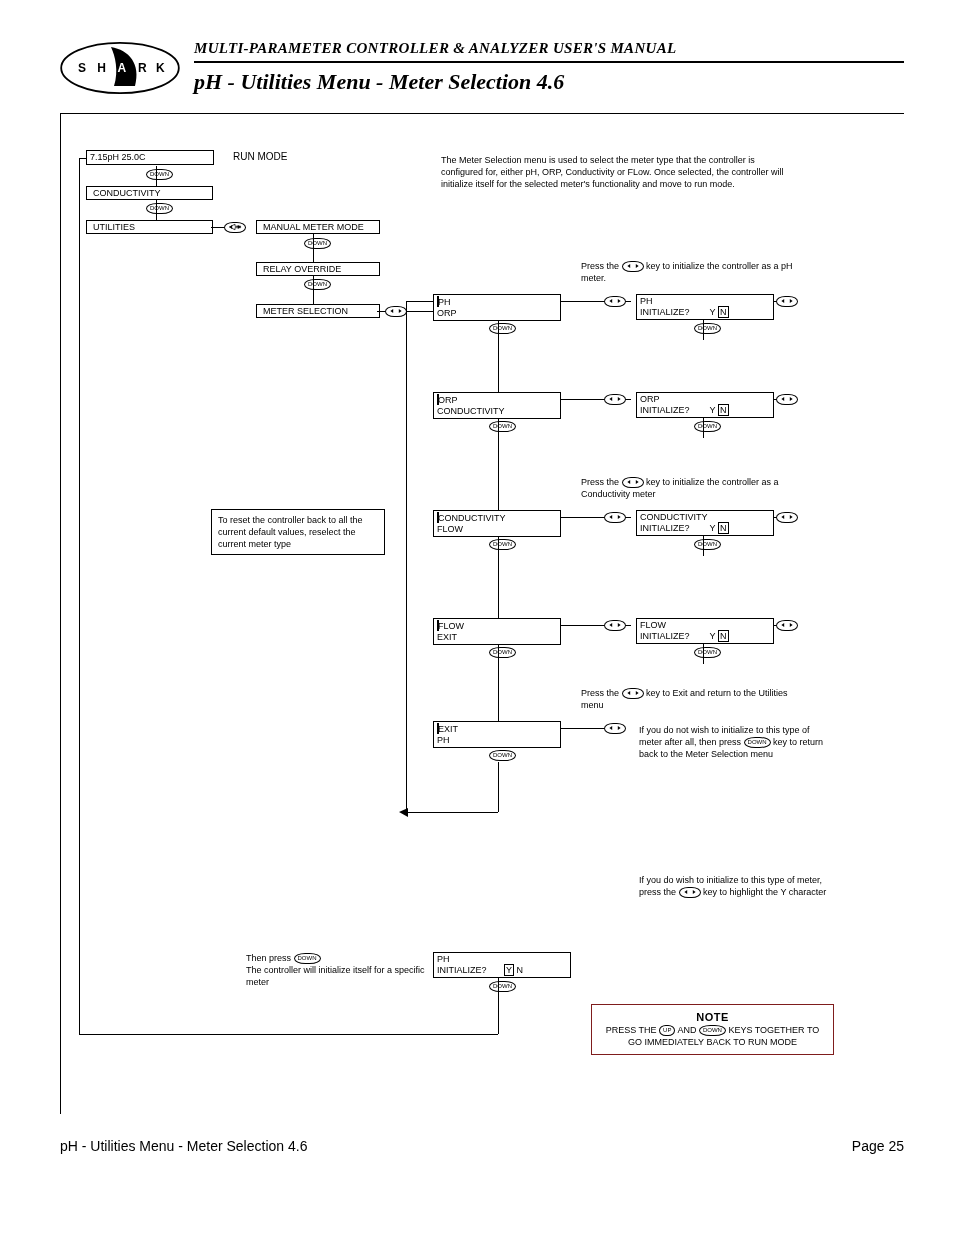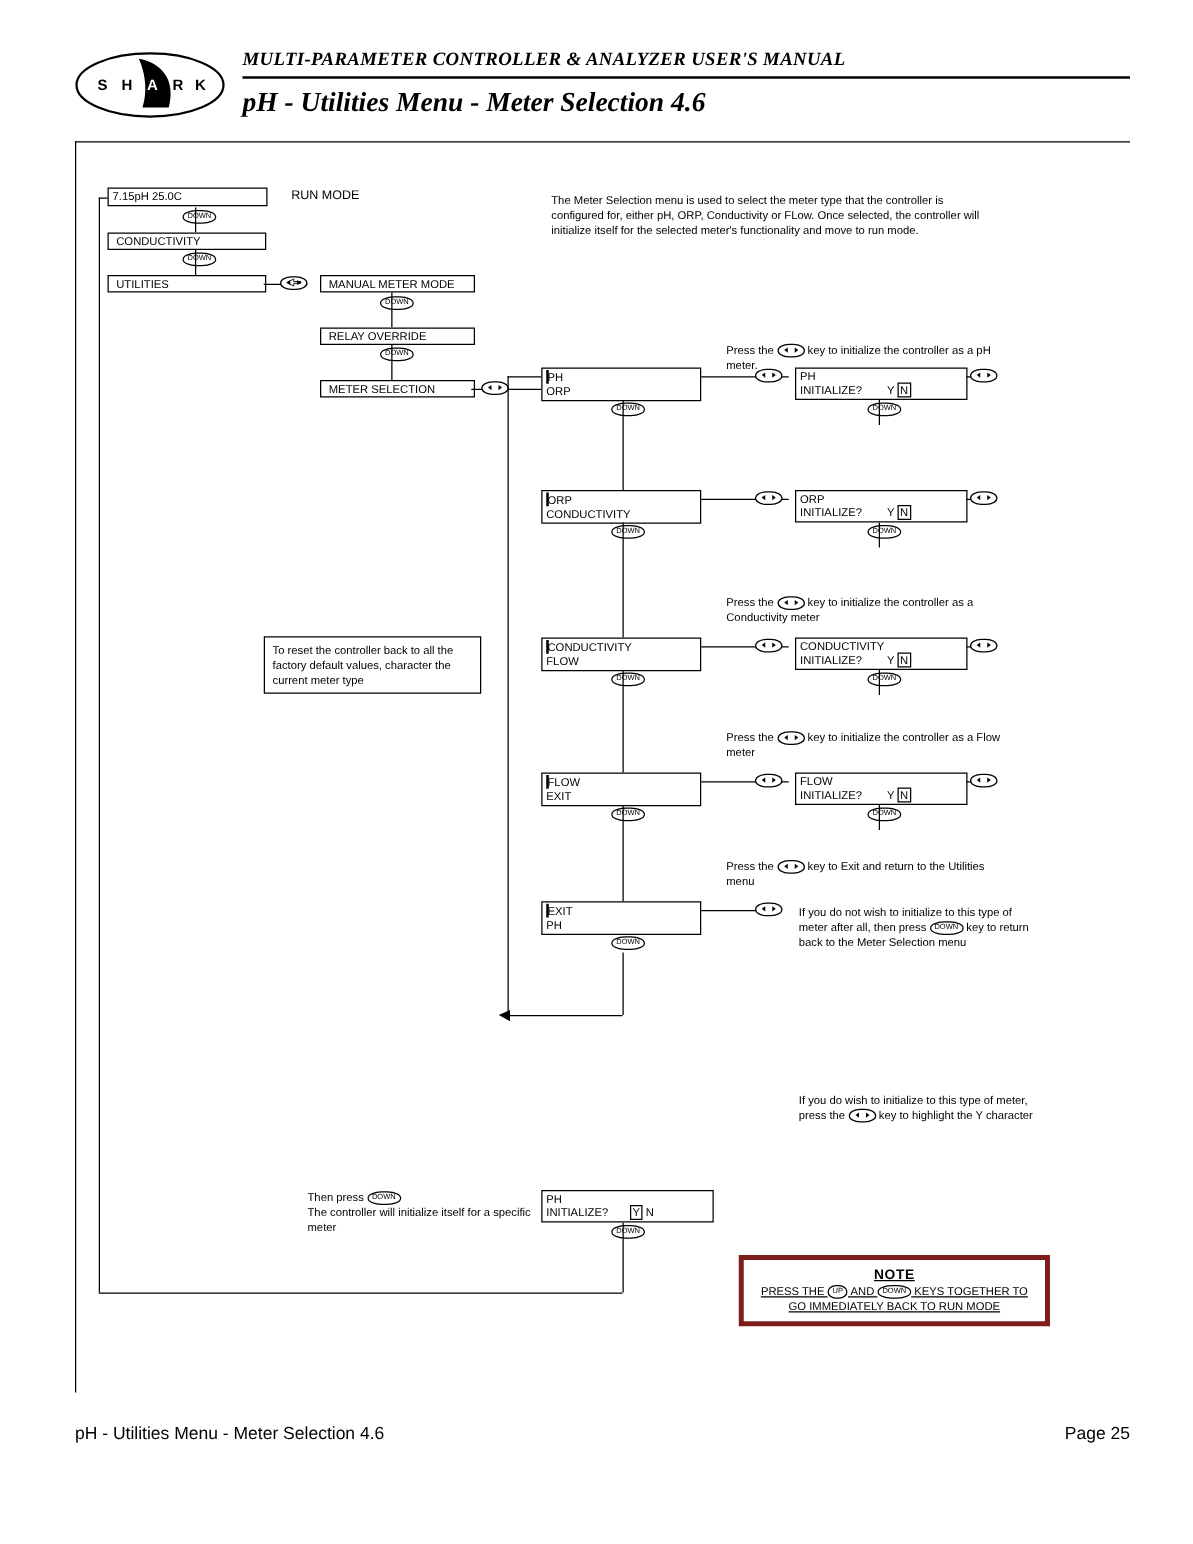--- a/index.html
+++ b/index.html
@@ -24,21 +24,21 @@
   .lcd .line2 { display:block; }
   .cursor { border:1px solid #000; display:inline-block; height:9px; vertical-align:text-bottom; width:0; margin-right:-1px; }
   .box-label { border:1px solid #000; font-size:9px; padding:1px 6px; background:#fff; position:absolute; white-space:nowrap; }
   .run-mode { font-size:10px; position:absolute; }
   .key-down, .key-up, .key-enter { display:inline-block; border:1px solid #000; border-radius:50%/60%; font-size:6px; padding:0 3px; line-height:9px; height:9px; background:#fff; vertical-align:middle; font-family:Arial; }
   .key-enter svg { width:14px; height:8px; }
   .key-pos { position:absolute; }
   .para { position:absolute; font-size:9px; line-height:12px; max-width:350px; }
   .note-para { font-size:9px; line-height:12px; }
   .reset-box { position:absolute; border:1px solid #000; padding:4px 6px; font-size:9px; line-height:12px; width:160px; }
-  .note-box { position:absolute; border:4px solid #7f1d1d; padding:6px 8px; font-size:10px; line-height:13px; width:225px; text-align:center;text-decoration:underline; }
+  .note-box { position:absolute; border:1px solid #7f1d1d; padding:6px 8px; font-size:10px; line-height:13px; width:225px; text-align:center; }
   .note-box .note-title { font-weight:bold; letter-spacing:0.5px; font-size:11px; }
   .hline { position:absolute; border-top:1px solid #000; height:0; }
   .vline { position:absolute; border-left:1px solid #000; width:0; }
   .arrow-head { position:absolute; }
   .footer { display:flex; justify-content:space-between; margin-top:24px; font-size:14px; }
 </style>
 </head>
 <body>
 
 <div class="header-row">
@@ -89,23 +89,23 @@
   <span class="key-pos" style="left:243px; top:164px"><span class="key-down">DOWN</span></span>
   <div class="vline" style="left:252px; top:162px; height:28px"></div>
 
   <div class="box-label" style="left:195px; top:190px; width:110px">METER SELECTION</div>
   <div class="hline" style="left:316px; top:197px; width:56px"></div>
   <span class="key-pos" style="left:324px; top:191px"><span class="key-enter"><svg viewBox="0 0 20 10">
           <polygon points="2,5 6,2 6,8"></polygon>
           <polygon points="18,5 14,2 14,8"></polygon>
         </svg></span></span>
 
-  <div class="reset-box" style="left:150px; top:395px">To reset the controller back to all the factory default values, character the current meter type</div>
-
-  <div class="para" style="left:520px; top:160px; width:230px">Press the <span class="key-enter"><svg viewBox="0 0 20 10" width="14">
+  <div class="reset-box" style="left:150px; top:395px">To reset the controller back to all the current default values, reselect the current meter type</div>
+
+  <div class="para" style="left:520px; top:146px; width:230px">Press the <span class="key-enter"><svg viewBox="0 0 20 10" width="14">
           <polygon points="2,5 6,2 6,8"></polygon>
           <polygon points="18,5 14,2 14,8"></polygon>
         </svg></span> key to initialize the controller as a pH meter.</div>
 
   <div class="lcd" style="left:372px; top:180px; width:120px"><span class="cursor"></span><span>PH</span><span class="line2">ORP</span></div>
   <span class="key-pos" style="left:428px; top:208px"><span class="key-down">DOWN</span></span>
   <div class="hline" style="left:500px; top:187px; width:70px"></div>
   <span class="key-pos" style="left:543px; top:181px"><span class="key-enter"><svg viewBox="0 0 20 10" width="14">
           <polygon points="2,5 6,2 6,8"></polygon>
           <polygon points="18,5 14,2 14,8"></polygon>
@@ -154,24 +154,20 @@
   <div class="lcd" style="left:575px; top:396px; width:130px"><span>CONDUCTIVITY</span><span class="line2"><span>INITIALIZE?&nbsp;&nbsp;&nbsp;&nbsp;&nbsp;&nbsp;&nbsp;&nbsp;Y&nbsp;<span style="border:1px solid #000; padding:0 1px">N</span></span></span></div>
   <div class="hline" style="left:712px; top:403px; width:18px"></div>
   <span class="key-pos" style="left:715px; top:397px"><span class="key-enter"><svg viewBox="0 0 20 10" width="14">
           <polygon points="2,5 6,2 6,8"></polygon>
           <polygon points="18,5 14,2 14,8"></polygon>
         </svg></span></span>
   <span class="key-pos" style="left:633px; top:424px"><span class="key-down">DOWN</span></span>
 
   <div class="vline" style="left:437px; top:304px; height:92px"></div>
 
-  <div class="para" style="left:520px; top:470px; width:230px">Press the <span class="key-enter"><svg viewBox="0 0 20 10" width="14">
-          <polygon points="2,5 6,2 6,8"></polygon>
-          <polygon points="18,5 14,2 14,8"></polygon>
-        </svg></span> key to initialize the controller as a Flow meter</div>
 
   <div class="lcd" style="left:372px; top:504px; width:120px"><span class="cursor"></span><span>FLOW</span><span class="line2">EXIT</span></div>
   <span class="key-pos" style="left:428px; top:532px"><span class="key-down">DOWN</span></span>
   <div class="hline" style="left:500px; top:511px; width:70px"></div>
   <span class="key-pos" style="left:543px; top:505px"><span class="key-enter"><svg viewBox="0 0 20 10" width="14">
           <polygon points="2,5 6,2 6,8"></polygon>
           <polygon points="18,5 14,2 14,8"></polygon>
         </svg></span></span>
 
   <div class="lcd" style="left:575px; top:504px; width:130px"><span>FLOW</span><span class="line2"><span>INITIALIZE?&nbsp;&nbsp;&nbsp;&nbsp;&nbsp;&nbsp;&nbsp;&nbsp;Y&nbsp;<span style="border:1px solid #000; padding:0 1px">N</span></span></span></div>

